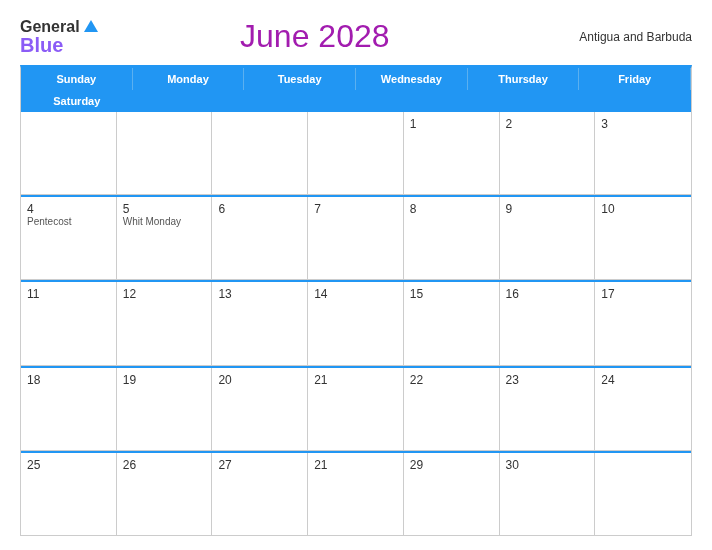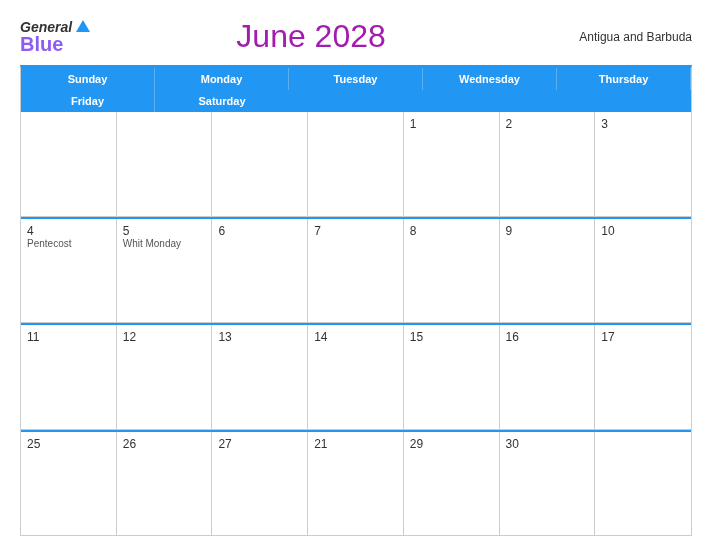--- a/index.html
+++ b/index.html
@@ -22,25 +22,24 @@
       align-items: center;
       justify-content: space-between;
       margin-bottom: 10px;
     }
     .logo {
       display: flex;
       flex-direction: column;
       line-height: 1;
     }
     .logo-general {
-      font-size: 14px;
+      font-size: 16px;
       font-weight: bold;
       color: #333;
       letter-spacing: 0;
-      font-style: italic;
     }
     .logo-blue {
       font-size: 20px;
       font-weight: bold;
       color: #8b5cf6;
     }
     .logo-row {
       display: flex;
       align-items: center;
       gap: 2px;
@@ -69,21 +68,21 @@
     }
     .calendar {
       flex: 1;
       border: 1px solid #ccc;
       border-top: 3px solid #2196F3;
       display: flex;
       flex-direction: column;
     }
     .cal-header {
       display: grid;
-      grid-template-columns: repeat(5, 1fr);
+      grid-template-columns: repeat(6, 1fr);
       background: #2196F3;
     }
     .cal-header-cell {
       color: #fff;
       font-size: 11px;
       font-weight: bold;
       text-align: center;
       padding: 5px 4px;
       border-right: 1px solid #5ab0f0;
     }
@@ -221,20 +220,43 @@
           <span class="day-num">15</span>
         </div>
         <div class="cal-cell">
           <span class="day-num">16</span>
         </div>
         <div class="cal-cell">
           <span class="day-num">17</span>
         </div>
       </div>
 
+      <div class="cal-week week-top">
+        <div class="cal-cell">
+          <span class="day-num">18</span>
+        </div>
+        <div class="cal-cell">
+          <span class="day-num">19</span>
+        </div>
+        <div class="cal-cell">
+          <span class="day-num">20</span>
+        </div>
+        <div class="cal-cell">
+          <span class="day-num">21</span>
+        </div>
+        <div class="cal-cell">
+          <span class="day-num">22</span>
+        </div>
+        <div class="cal-cell">
+          <span class="day-num">23</span>
+        </div>
+        <div class="cal-cell">
+          <span class="day-num">24</span>
+        </div>
+      </div>
 
       <div class="cal-week week-top">
         <div class="cal-cell">
           <span class="day-num">25</span>
         </div>
         <div class="cal-cell">
           <span class="day-num">26</span>
         </div>
         <div class="cal-cell">
           <span class="day-num">27</span>

